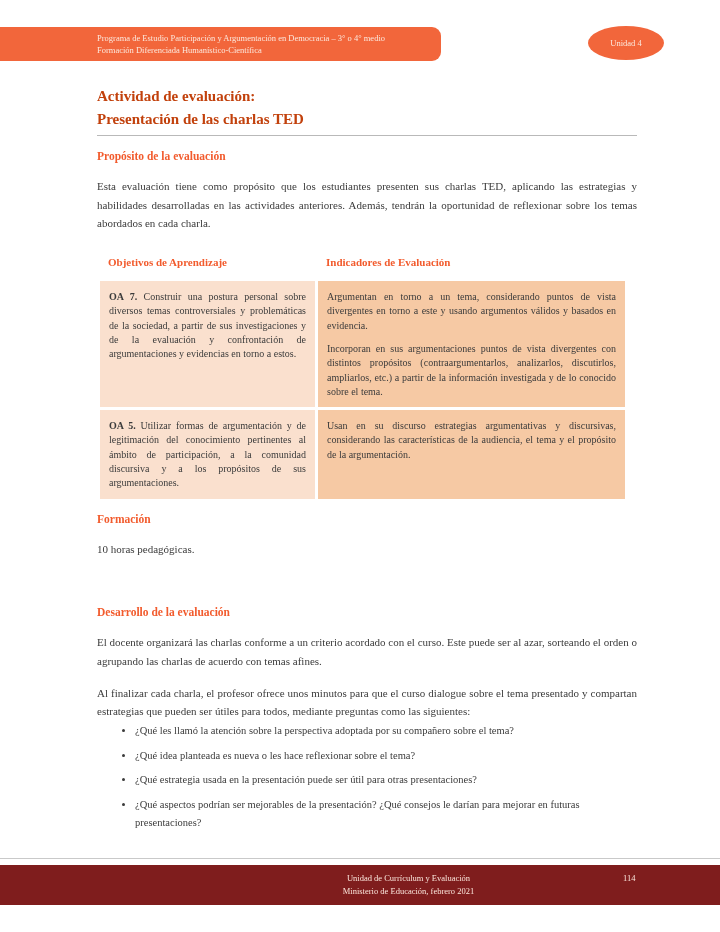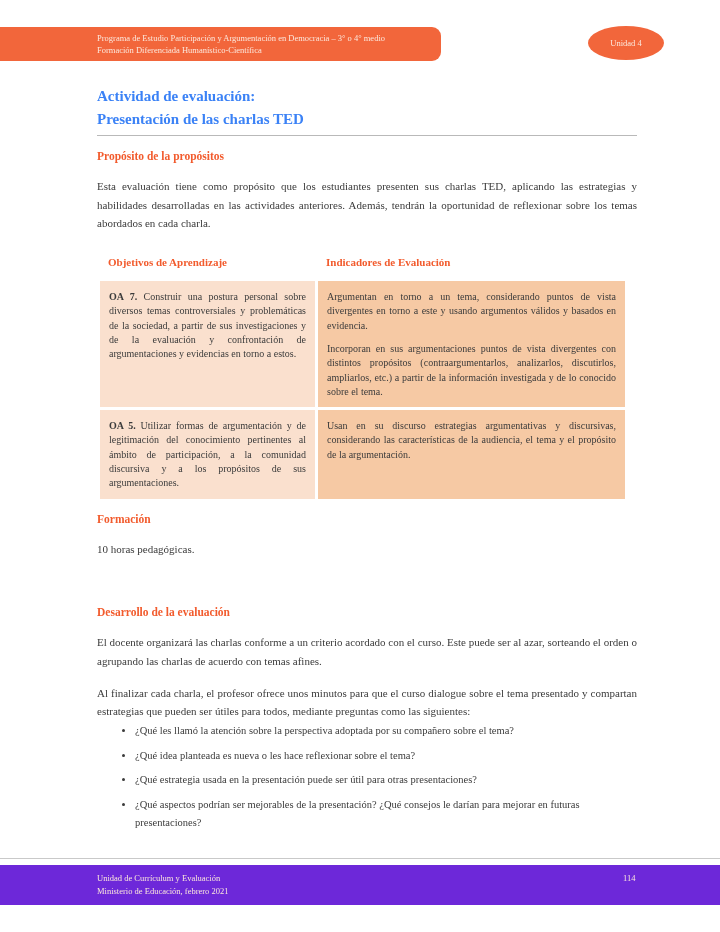--- a/index.html
+++ b/index.html
@@ -17,21 +17,21 @@
   }
   .unit-badge {
     position:absolute; top:26px; left:588px; width:76px; height:34px;
     background:#F2663B; border-radius:50%; color:#FCE8DD; font-size:8.5px;
     display:flex; align-items:center; justify-content:center;
   }
 
   
   .content { position:absolute; top:61px; left:97px; width:540px; }
 
-  .doc-title { margin:24px 0 0 0; font-size:15px; font-weight:bold; color:#3b82f6; line-height:23px; }
+  .doc-title { margin:24px 0 0 0; font-size:15px; font-weight:bold; color:#c2410c; line-height:23px; }
   .doc-title span { display:block; }
   .title-rule { border-bottom:1px solid #b9b9b9; margin-top:4px; height:0; }
 
   h2.sec { margin:13px 0 0 0; font-size:11.5px; font-weight:bold; color:#F25B2D; line-height:15px; }
   h2.desarrollo { margin-top:47px; }
   .indent { margin-left:10px; }
 
   p.body-text { margin:13px 0 0 0; font-size:11px; line-height:18.7px; text-align:justify; }
   p.no-justify { text-align:left; }
 
@@ -49,22 +49,22 @@
   .cell p { margin:0; }
   .cell p + p { margin-top:9px; }
 
   
   ul.questions { margin:1px 0 0 0; padding-left:38px; font-size:10.5px; }
   ul.questions li { margin-bottom:6px; line-height:18.5px; color:#3b3b3b; }
 
   
   .footer-rule { position:absolute; top:858px; left:0; width:720px; border-top:1px solid #c9c9c9; height:0; }
   .footer-bar {
-    position:absolute; top:865px; left:0; width:720px; height:40px; background:#6d28d9;
-    box-sizing:border-box; padding:7px 0 0 97px; color:#FBE6DC; font-size:8.5px; line-height:13px;
+    position:absolute; top:865px; left:0; width:720px; height:40px; background:#7f1d1d;
+    box-sizing:border-box; padding:7px 0 0 97px; color:#FBE6DC; font-size:8.5px; line-height:13px;text-align:center;
   }
   .page-number { position:absolute; top:7px; left:623px; }
 </style>
 </head>
 <body>
 
 <div class="page">
 
   <div class="header-bar">
     <div>Programa de Estudio Participación y Argumentación en Democracia – 3° o 4° medio</div>
@@ -73,21 +73,21 @@
   <div class="unit-badge">Unidad 4</div>
 
   <div class="content">
 
     <h1 class="doc-title">
       <span>Actividad de evaluación:</span>
       <span>Presentación de las charlas TED</span>
     </h1>
     <div class="title-rule"></div>
 
-    <h2 class="sec">Propósito de la propósitos</h2>
+    <h2 class="sec">Propósito de la evaluación</h2>
     <p class="body-text">Esta evaluación tiene como propósito que los estudiantes presenten sus charlas TED, aplicando las estrategias y habilidades desarrolladas en las actividades anteriores. Además, tendrán la oportunidad de reflexionar sobre los temas abordados en cada charla.</p>
 
     <div class="oa-table">
       <div class="th">Objetivos de Aprendizaje</div>
       <div class="th">Indicadores de Evaluación</div>
 
       <div class="cell left r1">
         <p><b>OA 7.</b> <span>Construir una postura personal sobre diversos temas controversiales y problemáticas de la sociedad, a partir de sus investigaciones y de la evaluación y confrontación de argumentaciones y evidencias en torno a estos.</span></p>
       </div>
       <div class="cell right r1">

